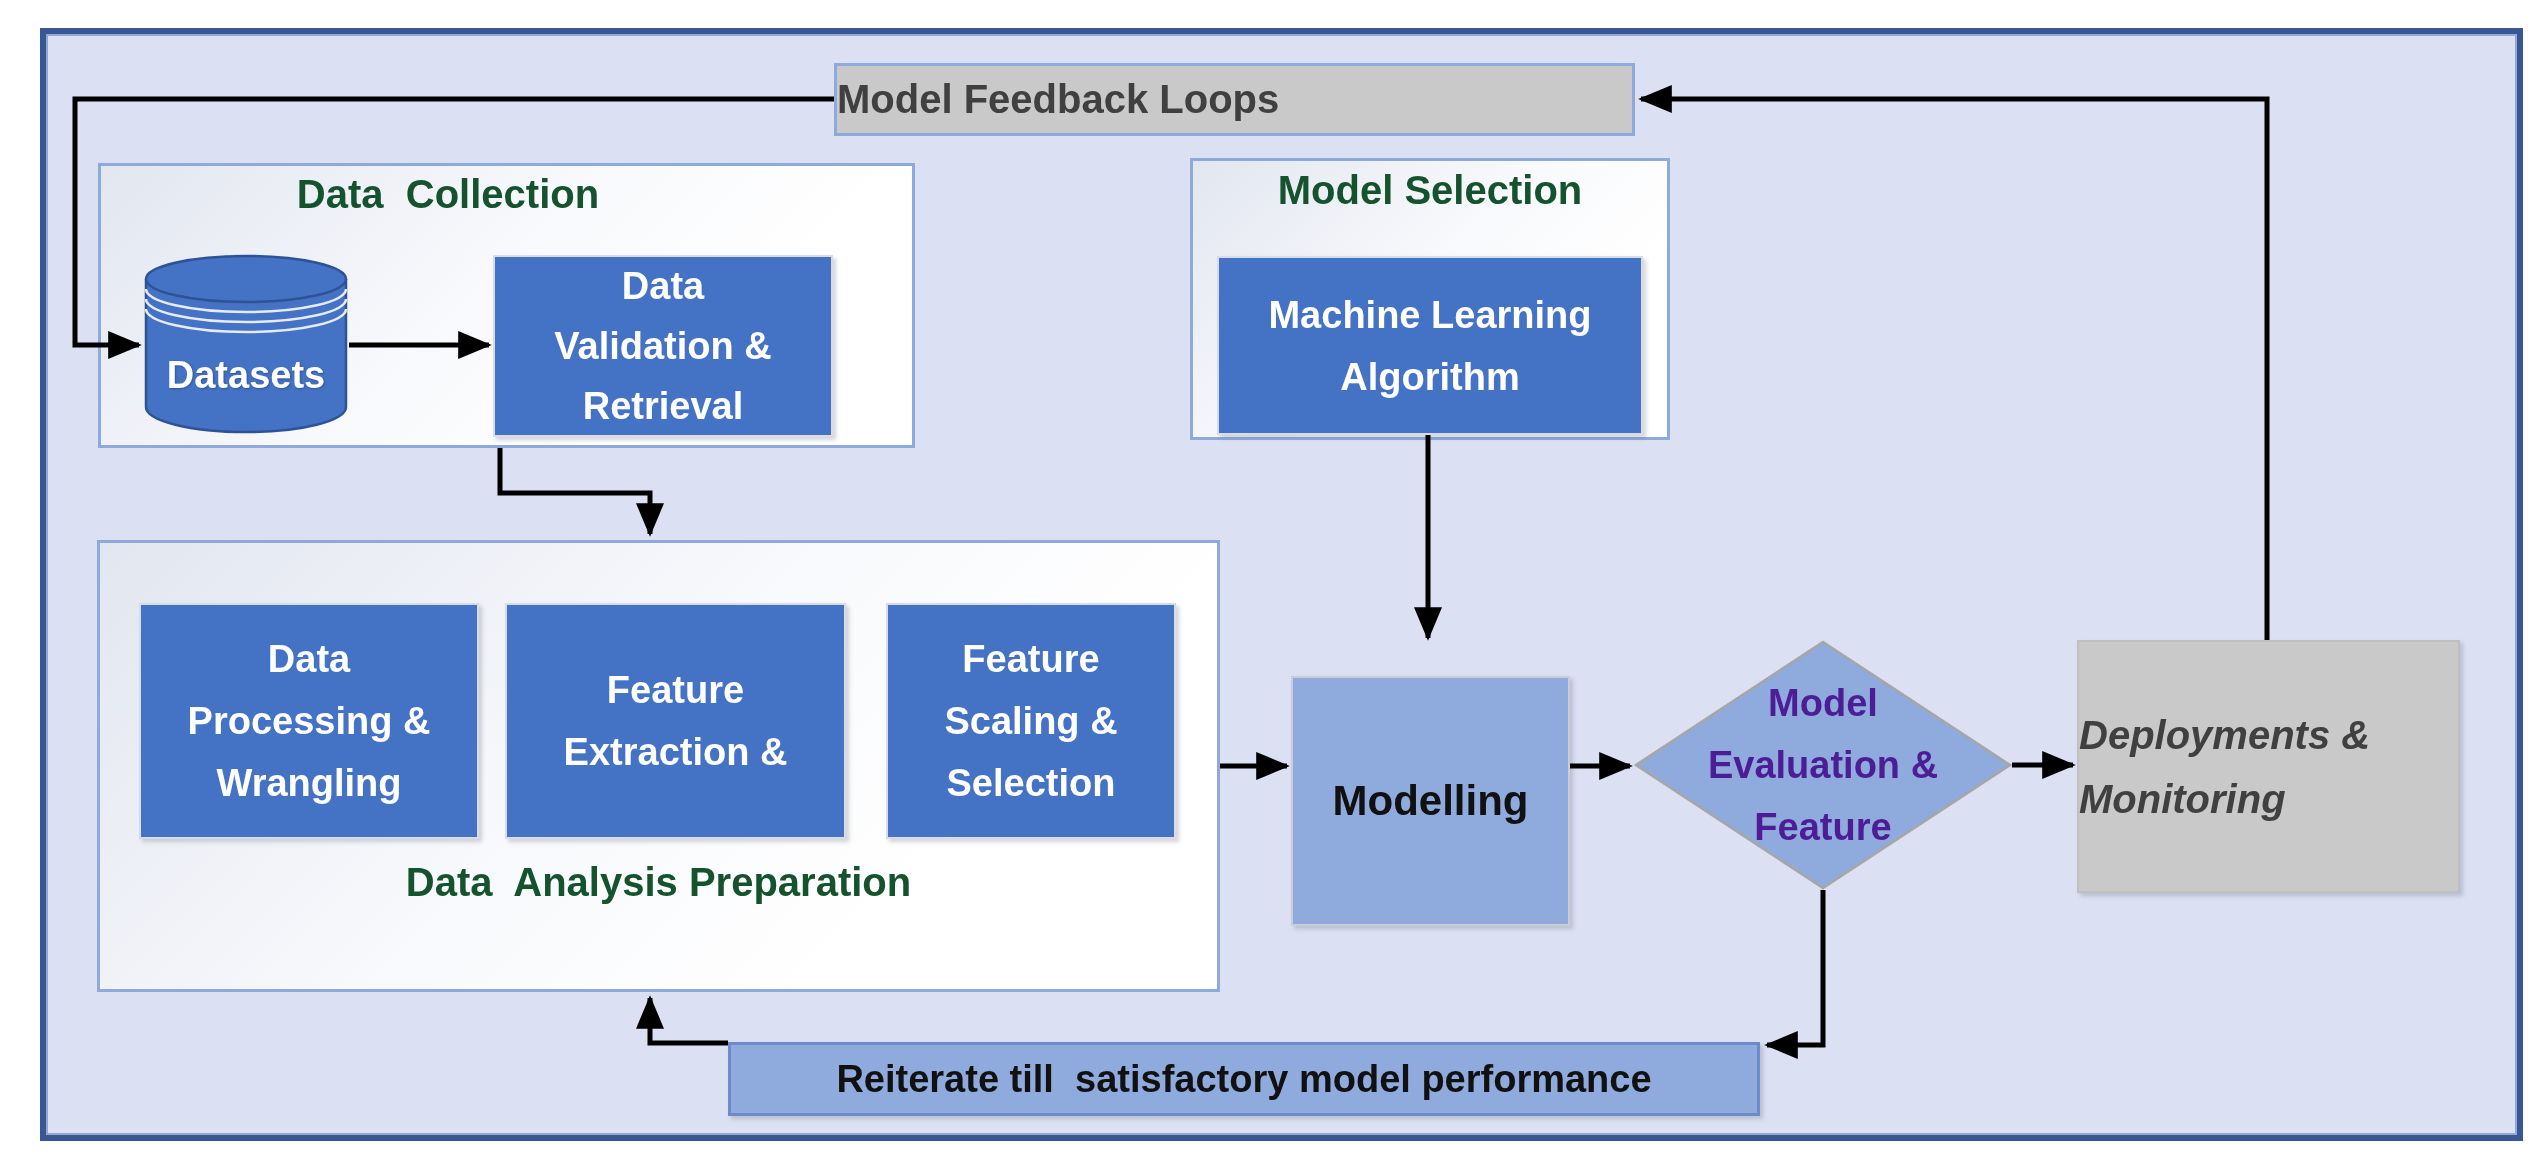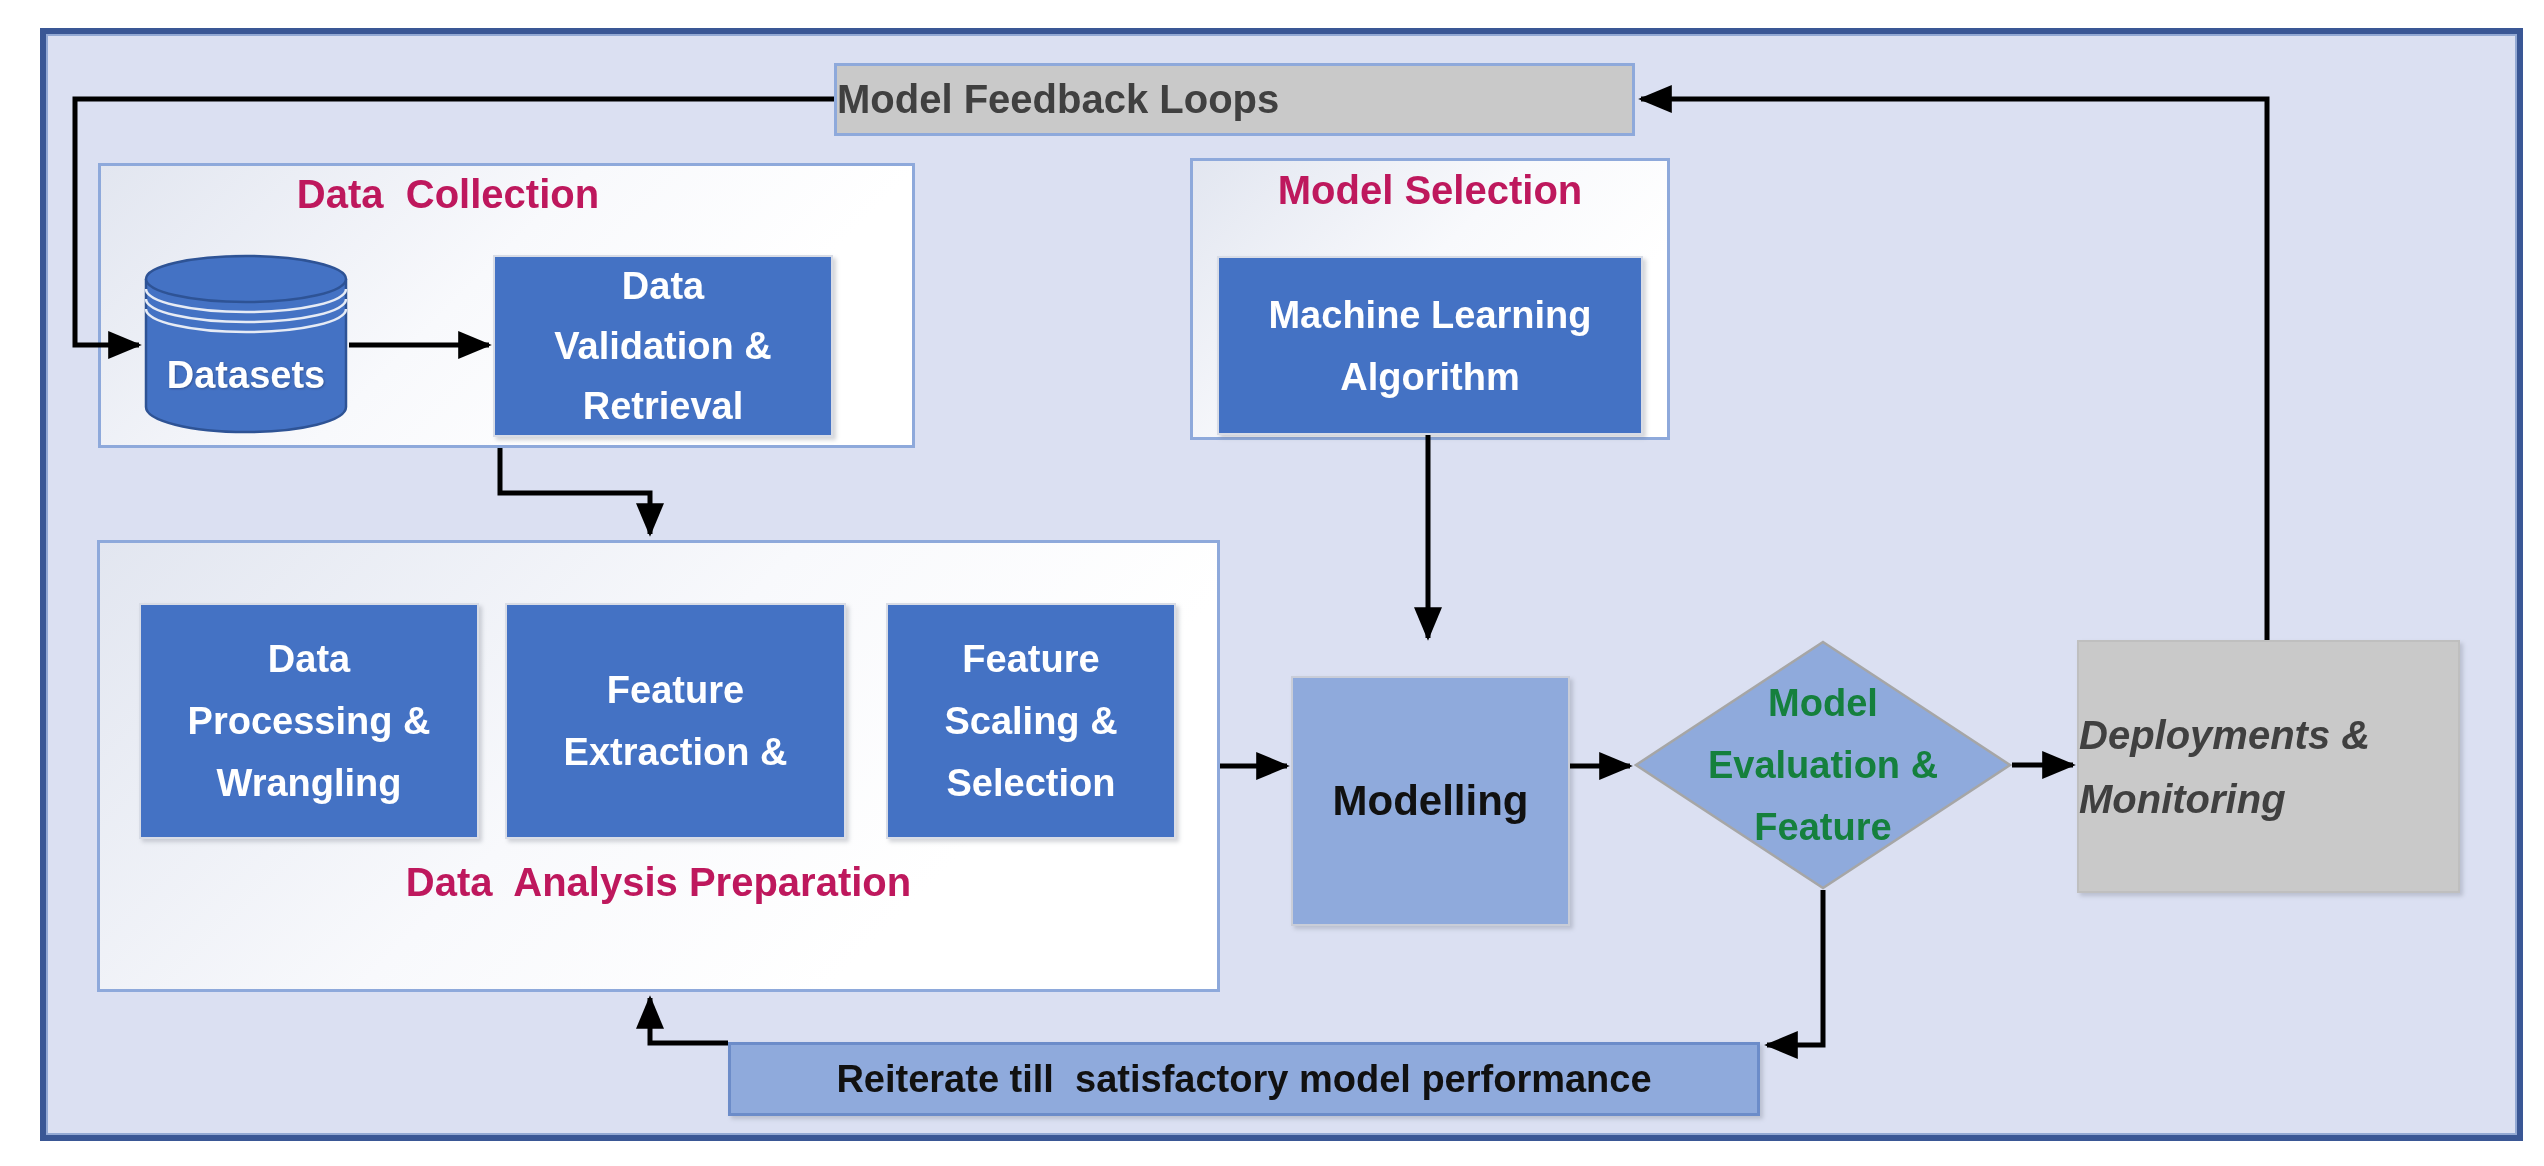--- a/index.html
+++ b/index.html
@@ -21,21 +21,21 @@
   
   .panel{
     background:linear-gradient(135deg,#e2e6f0 0%,#f8f9fc 45%,#ffffff 75%);
     border:3px solid #8EA9DB;
   }
   .panel-dc{left:98px;top:163px;width:817px;height:285px;}
   .panel-ms{left:1190px;top:158px;width:480px;height:282px;}
   .panel-dap{left:97px;top:540px;width:1123px;height:452px;}
 
   .panel-title{
-    color:#be185d;font-weight:bold;font-size:40px;text-align:center;
+    color:#14532d;font-weight:bold;font-size:40px;text-align:center;
   }
   .title-dc{left:98px;top:172px;width:700px;}
   .title-ms{left:1190px;top:168px;width:480px;}
   .title-dap{left:97px;top:860px;width:1123px;}
 
   
   .bluebox{
     background:#4472C4;border:2px solid #d8dce6;
     color:#ffffff;font-weight:bold;font-size:38px;text-align:center;
     display:flex;flex-direction:column;justify-content:center;align-items:center;
@@ -55,21 +55,21 @@
     margin-top:34px;
   }
   .box-modelling{left:1291px;top:642px;width:279px;height:250px;font-size:42px;border:2px solid #c9cdd8;}
   .box-reiterate{left:728px;top:1008px;width:1032px;height:74px;font-size:38px;border:3px solid #6C8CC9;}
 
   
   .diamond-wrap{left:1634px;top:640px;width:378px;height:250px;}
   .diamond-label{
     left:1634px;top:640px;width:378px;height:250px;
     display:flex;flex-direction:column;justify-content:center;align-items:center;
-    color:#15803d;font-weight:bold;font-size:38px;line-height:62px;text-align:center;
+    color:#4c1d95;font-weight:bold;font-size:38px;line-height:62px;text-align:center;
   }
 
   
   .graybox{
     background:#C9C9C9;color:#404040;font-weight:bold;text-align:center;
     display:flex;flex-direction:column;justify-content:center;align-items:flex-start;
   }
   .box-feedback{left:834px;top:63px;width:801px;height:73px;font-size:40px;border:3px solid #8EA9DB;}
   .box-deploy{left:2077px;top:640px;width:383px;height:253px;font-size:40px;line-height:64px;border:2px solid #bfbfbf;box-shadow:3px 3px 4px rgba(110,115,130,.30);font-style:italic;}
 

